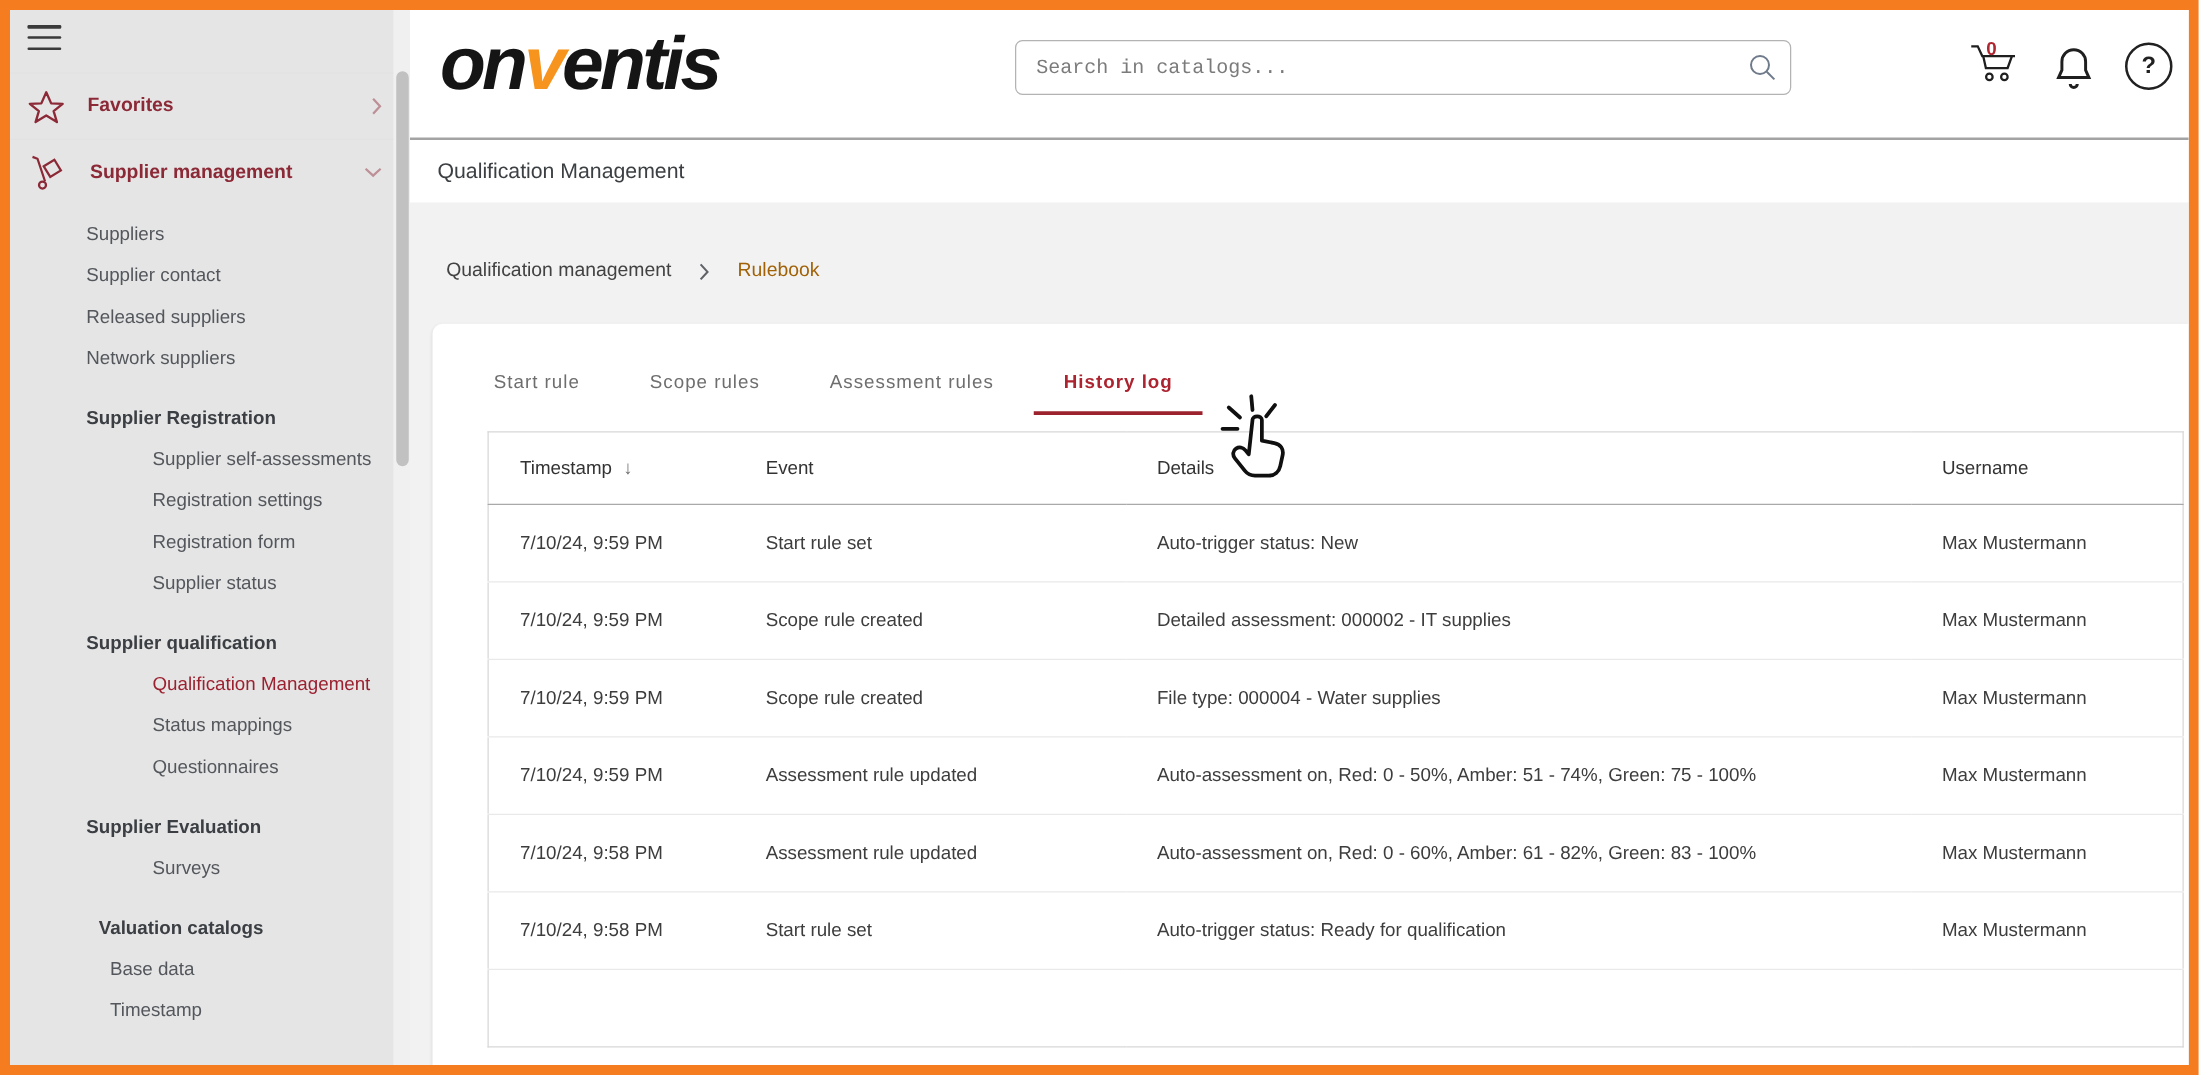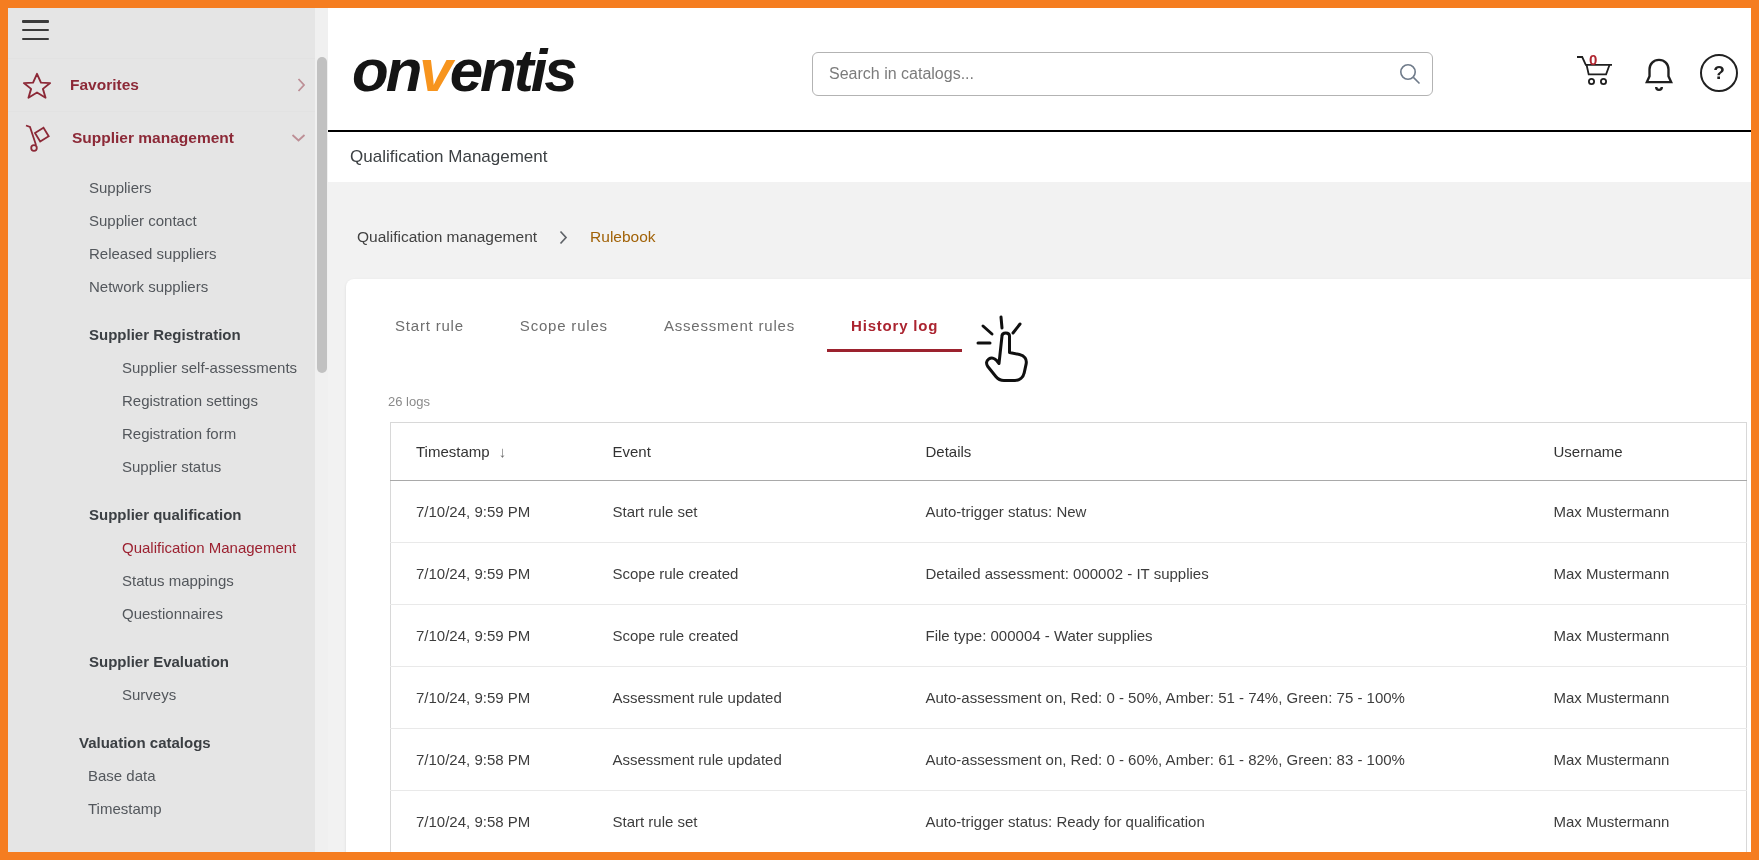--- a/index.html
+++ b/index.html
@@ -8,36 +8,36 @@
   .sidebar{width:307px;flex:0 0 307px;background:#e5e5e5;position:relative;overflow:hidden;}
   .side-top{height:50px;box-sizing:border-box;padding:12px 0 0 14px;}
   .burger{width:27px;height:20px;display:flex;flex-direction:column;justify-content:space-between;cursor:pointer;}
   .burger span{display:block;height:2.5px;background:#3a3a3a;border-radius:1px;}
   .side-divider{height:1px;background:#e2e2e2;}
   .side-row{height:52px;display:flex;align-items:center;position:relative;padding-left:14px;box-sizing:border-box;cursor:pointer;}
   .side-row .row-label{margin-left:18px;font-size:15.5px;font-weight:700;color:#8c2937;}
   .side-chevron{position:absolute;right:9px;top:50%;transform:translateY(-50%);}
   .side-list{padding-top:7px;}
   .side-item{height:33px;display:flex;align-items:center;font-size:15px;color:#53575c;cursor:pointer;}
-  .side-item.lvl0{padding-left:61px;margin-left:20px;}
+  .side-item.lvl0{padding-left:61px;}
   .side-item.lvl1{padding-left:69px;margin-left:45px;}
   .side-item.lvl2{padding-left:80px;text-align:center;}
   .side-item.hdr{font-weight:700;color:#3b3f43;margin-top:15px;cursor:default;}
   .side-item.hdr.lvl-v{padding-left:71px;}
   .side-item.active{color:#9c2130;}
   
   .scrollstrip{width:13px;flex:0 0 13px;background:#f0f0f0;position:relative;}
   .scrollthumb{position:absolute;left:1.5px;width:10px;top:49px;height:316px;background:#c1c1c1;border-radius:5px;}
   
   .main{flex:1;display:flex;flex-direction:column;min-width:0;}
-  .topbar{height:104px;box-sizing:border-box;background:#fff;position:relative;border-bottom:2px solid #000000;flex:0 0 auto;margin-top:20px;}
+  .topbar{height:104px;box-sizing:border-box;background:#fff;position:relative;border-bottom:2px solid #a3a3a3;flex:0 0 auto;}
   .logo{position:absolute;left:24px;top:8px;font-size:60px;font-weight:700;font-style:italic;letter-spacing:-3px;color:#151515;user-select:none;}
   .logo .v{color:#f7941d;}
   .searchwrap{position:absolute;left:484px;top:24px;width:621px;height:44px;}
-  .searchwrap input{width:100%;height:100%;box-sizing:border-box;border:1px solid #b3b3b3;border-radius:6px;padding:0 48px 0 16px;font-size:16px;color:#333;font-family:Liberation Sans, sans-serif;outline:none;background:#fff;}
+  .searchwrap input{width:100%;height:100%;box-sizing:border-box;border:1px solid #b3b3b3;border-radius:6px;padding:0 48px 0 16px;font-size:16px;color:#333;font-family:Liberation Mono, monospace;outline:none;background:#fff;}
   .searchwrap input::placeholder{color:#7b7b7b;}
   .search-ic{position:absolute;right:10px;top:9px;cursor:pointer;}
   .top-ic{position:absolute;cursor:pointer;}
   .cart-ic{left:1246px;top:26px;}
   .cart-badge{position:absolute;left:15px;top:-3px;font-size:15px;font-weight:700;color:#b02630;}
   .bell-ic{left:1313px;top:28px;}
   .help-ic{left:1372px;top:26px;width:38px;height:38px;border:2px solid #212121;border-radius:50%;box-sizing:border-box;display:flex;align-items:center;justify-content:center;font-size:19px;font-weight:700;color:#212121;}
   .titlebar{height:50px;background:#fff;display:flex;align-items:center;padding-left:22px;box-sizing:border-box;flex:0 0 auto;}
   .titlebar .ptitle{font-size:17px;color:#3c4043;}
   .content{flex:1;background:#f2f2f2;overflow:hidden;}
@@ -176,21 +176,20 @@
         <span class="bc-current">Rulebook</span>
       </div>
 
       <div class="card">
         <div class="tabs" id="tabs">
             <div class="tab">Start rule</div>
             <div class="tab">Scope rules</div>
             <div class="tab">Assessment rules</div>
             <div class="tab active">History log</div>
           </div>
-        <div class="logs-count">26 logs</div>
         <div class="tablewrap">
           <table class="logtable">
             <colgroup>
                 <col style="width:197px">
                 <col style="width:313px">
                 <col style="width:628px">
                 <col>
               </colgroup>
             <thead>
                 <tr id="thead-row">

